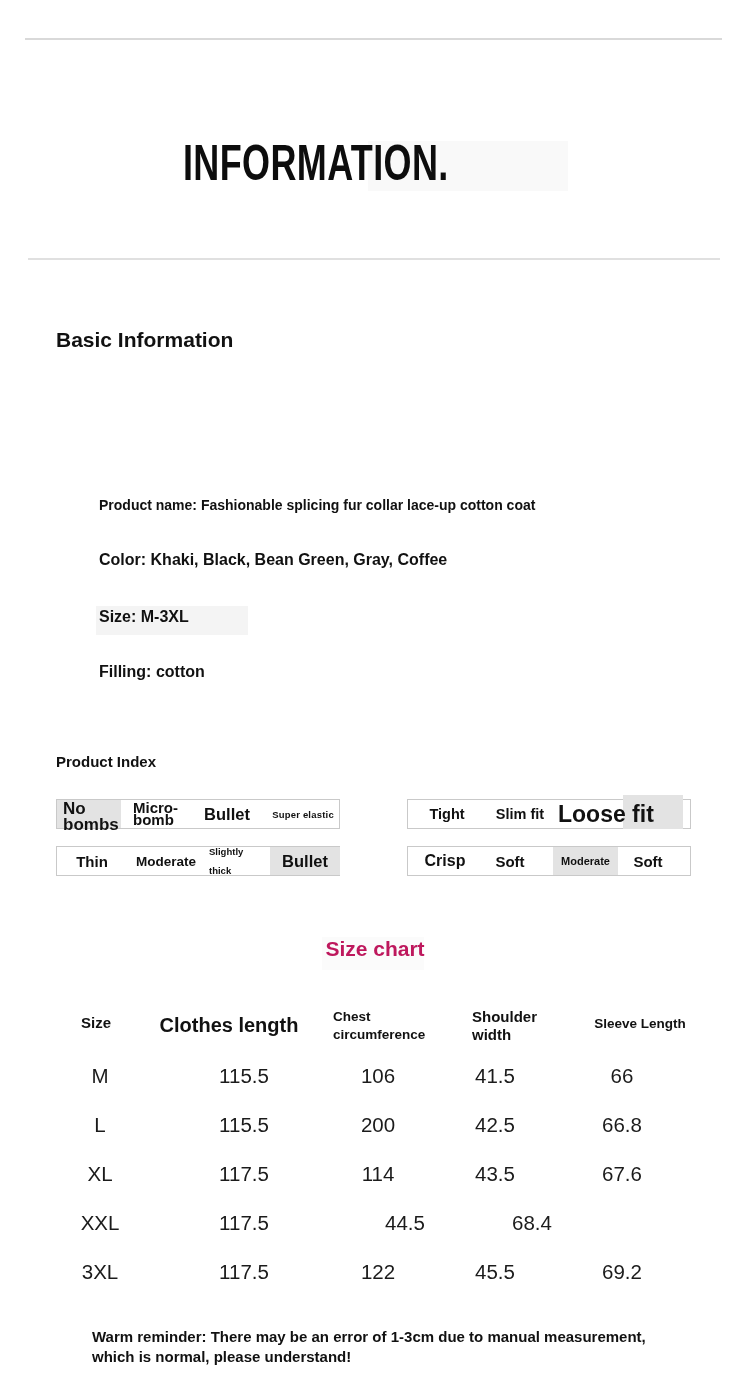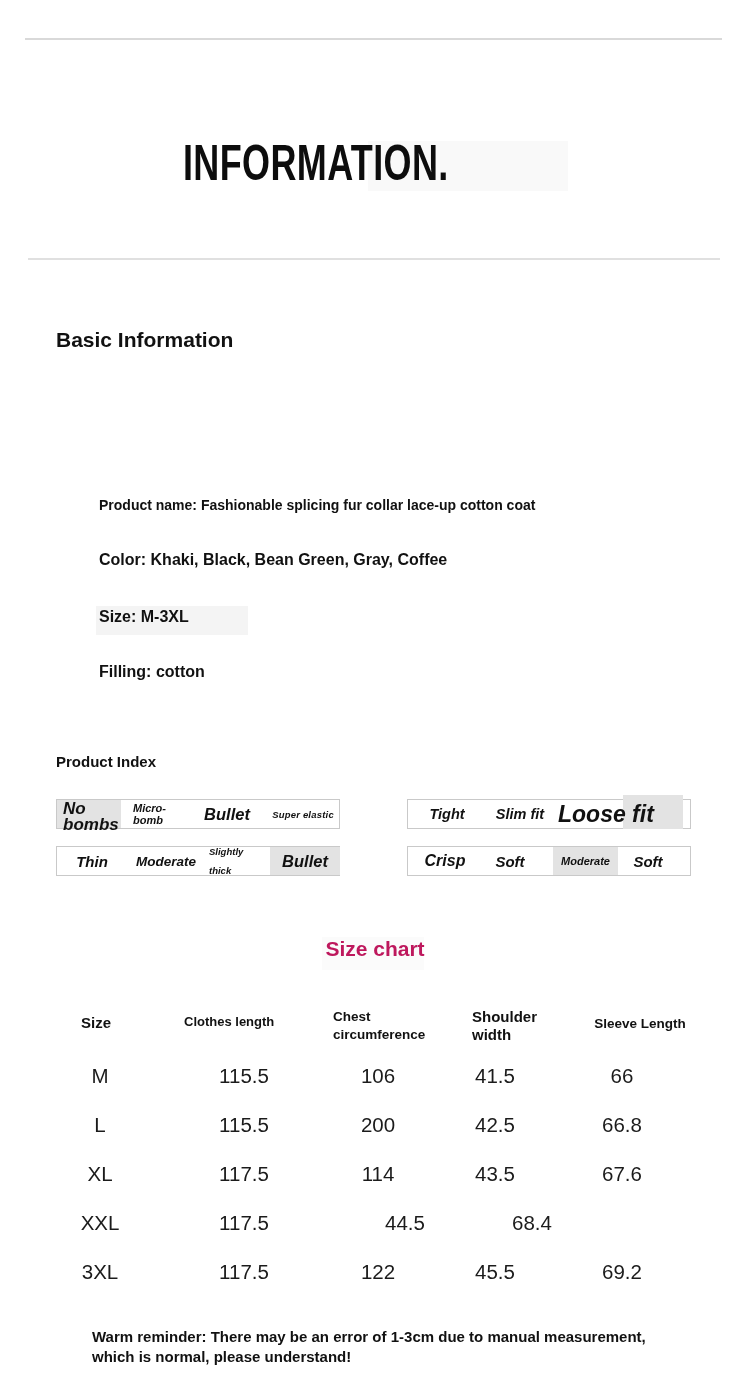--- a/index.html
+++ b/index.html
@@ -35,28 +35,28 @@
     border:1px solid #c9c9c9; background:#ffffff;
   }
   #idx-elastic   { left:56px;  top:799px; }
   #idx-thickness { left:56px;  top:846px; }
   #idx-fit       { left:407px; top:799px; }
   #idx-feel      { left:407px; top:846px; }
 
   .idx-cell {
     position:absolute; top:0; height:100%;
     display:flex; align-items:center; justify-content:center;
-    font-weight:700; white-space:nowrap; color:#111; overflow:visible;font-style:italic;
+    font-weight:700; white-space:nowrap; color:#111; overflow:visible;
   }
   .hl { background:#e3e3e3; }
 
   #idx-elastic .c1 { left:0; width:64px; font-size:17px; line-height:16px; white-space:normal;
                      justify-content:flex-start; align-items:flex-start; padding:1px 0 0 6px;
                      box-sizing:border-box; }
-  #idx-elastic .c2 { left:74px; width:60px; font-size:11px; line-height:12px; white-space:normal;
+  #idx-elastic .c2 { left:74px; width:60px; font-size:15px; line-height:12px; white-space:normal;
                      justify-content:flex-start; text-align:left; padding-left:2px; box-sizing:border-box; }
   #idx-elastic .c3 { left:135px; width:70px; font-size:16.5px; }
   #idx-elastic .c4 { left:208px; width:76px; font-size:9.5px; letter-spacing:0.2px; }
 
   #idx-thickness .c1 { left:5px;  width:60px; font-size:15px; }
   #idx-thickness .c2 { left:78px; width:62px; font-size:13.5px; }
   #idx-thickness .c3 { left:152px; width:58px; font-size:9.5px; line-height:19px; white-space:normal;
                        justify-content:flex-start; text-align:left; box-sizing:border-box; }
   #idx-thickness .c4 { left:213px; width:70px; font-size:16.5px; }
 
@@ -68,21 +68,21 @@
   #idx-feel .c1 { left:6px;   width:62px; font-size:16px; }
   #idx-feel .c2 { left:71px;  width:62px; font-size:15px; }
   #idx-feel .c3 { left:145px; width:65px; font-size:11px; }
   #idx-feel .c4 { left:209px; width:62px; font-size:15px; }
 
   .h-sizechart { position:absolute; left:0; top:937px; width:750px; margin:0;
                  text-align:center; font-size:21px; font-weight:700; color:#be185d; }
 
   .sc-h { position:absolute; font-weight:700; color:#111; }
   #sch-1 { left:56px;  top:1014px; width:80px;  text-align:center; font-size:15px; }
-  #sch-2 { left:184px; top:1014px; width:154px; text-align:left; font-size:13px; }
+  #sch-2 { left:152px; top:1014px; width:154px; text-align:center; font-size:20px; }
   #sch-3 { left:333px; top:1008px; width:98px;  font-size:13.5px; line-height:18px; }
   #sch-4 { left:472px; top:1008px; width:74px;  font-size:15px;   line-height:18px; }
   #sch-5 { left:588px; top:1016px; width:104px; text-align:center; font-size:13.5px; }
 
   .sc-rows { position:absolute; left:45px; top:1051px; width:632px; }
   .sc-row  { display:flex; height:49px; }
   .sc-cell { display:flex; align-items:center; justify-content:center;
              font-size:20.5px; font-weight:400; color:#1b1b1b; }
   .sc-c1 { width:110px; } .sc-c2 { width:178px; } .sc-c3 { width:90px; }
   .sc-c4 { width:144px; } .sc-c5 { width:110px; }

